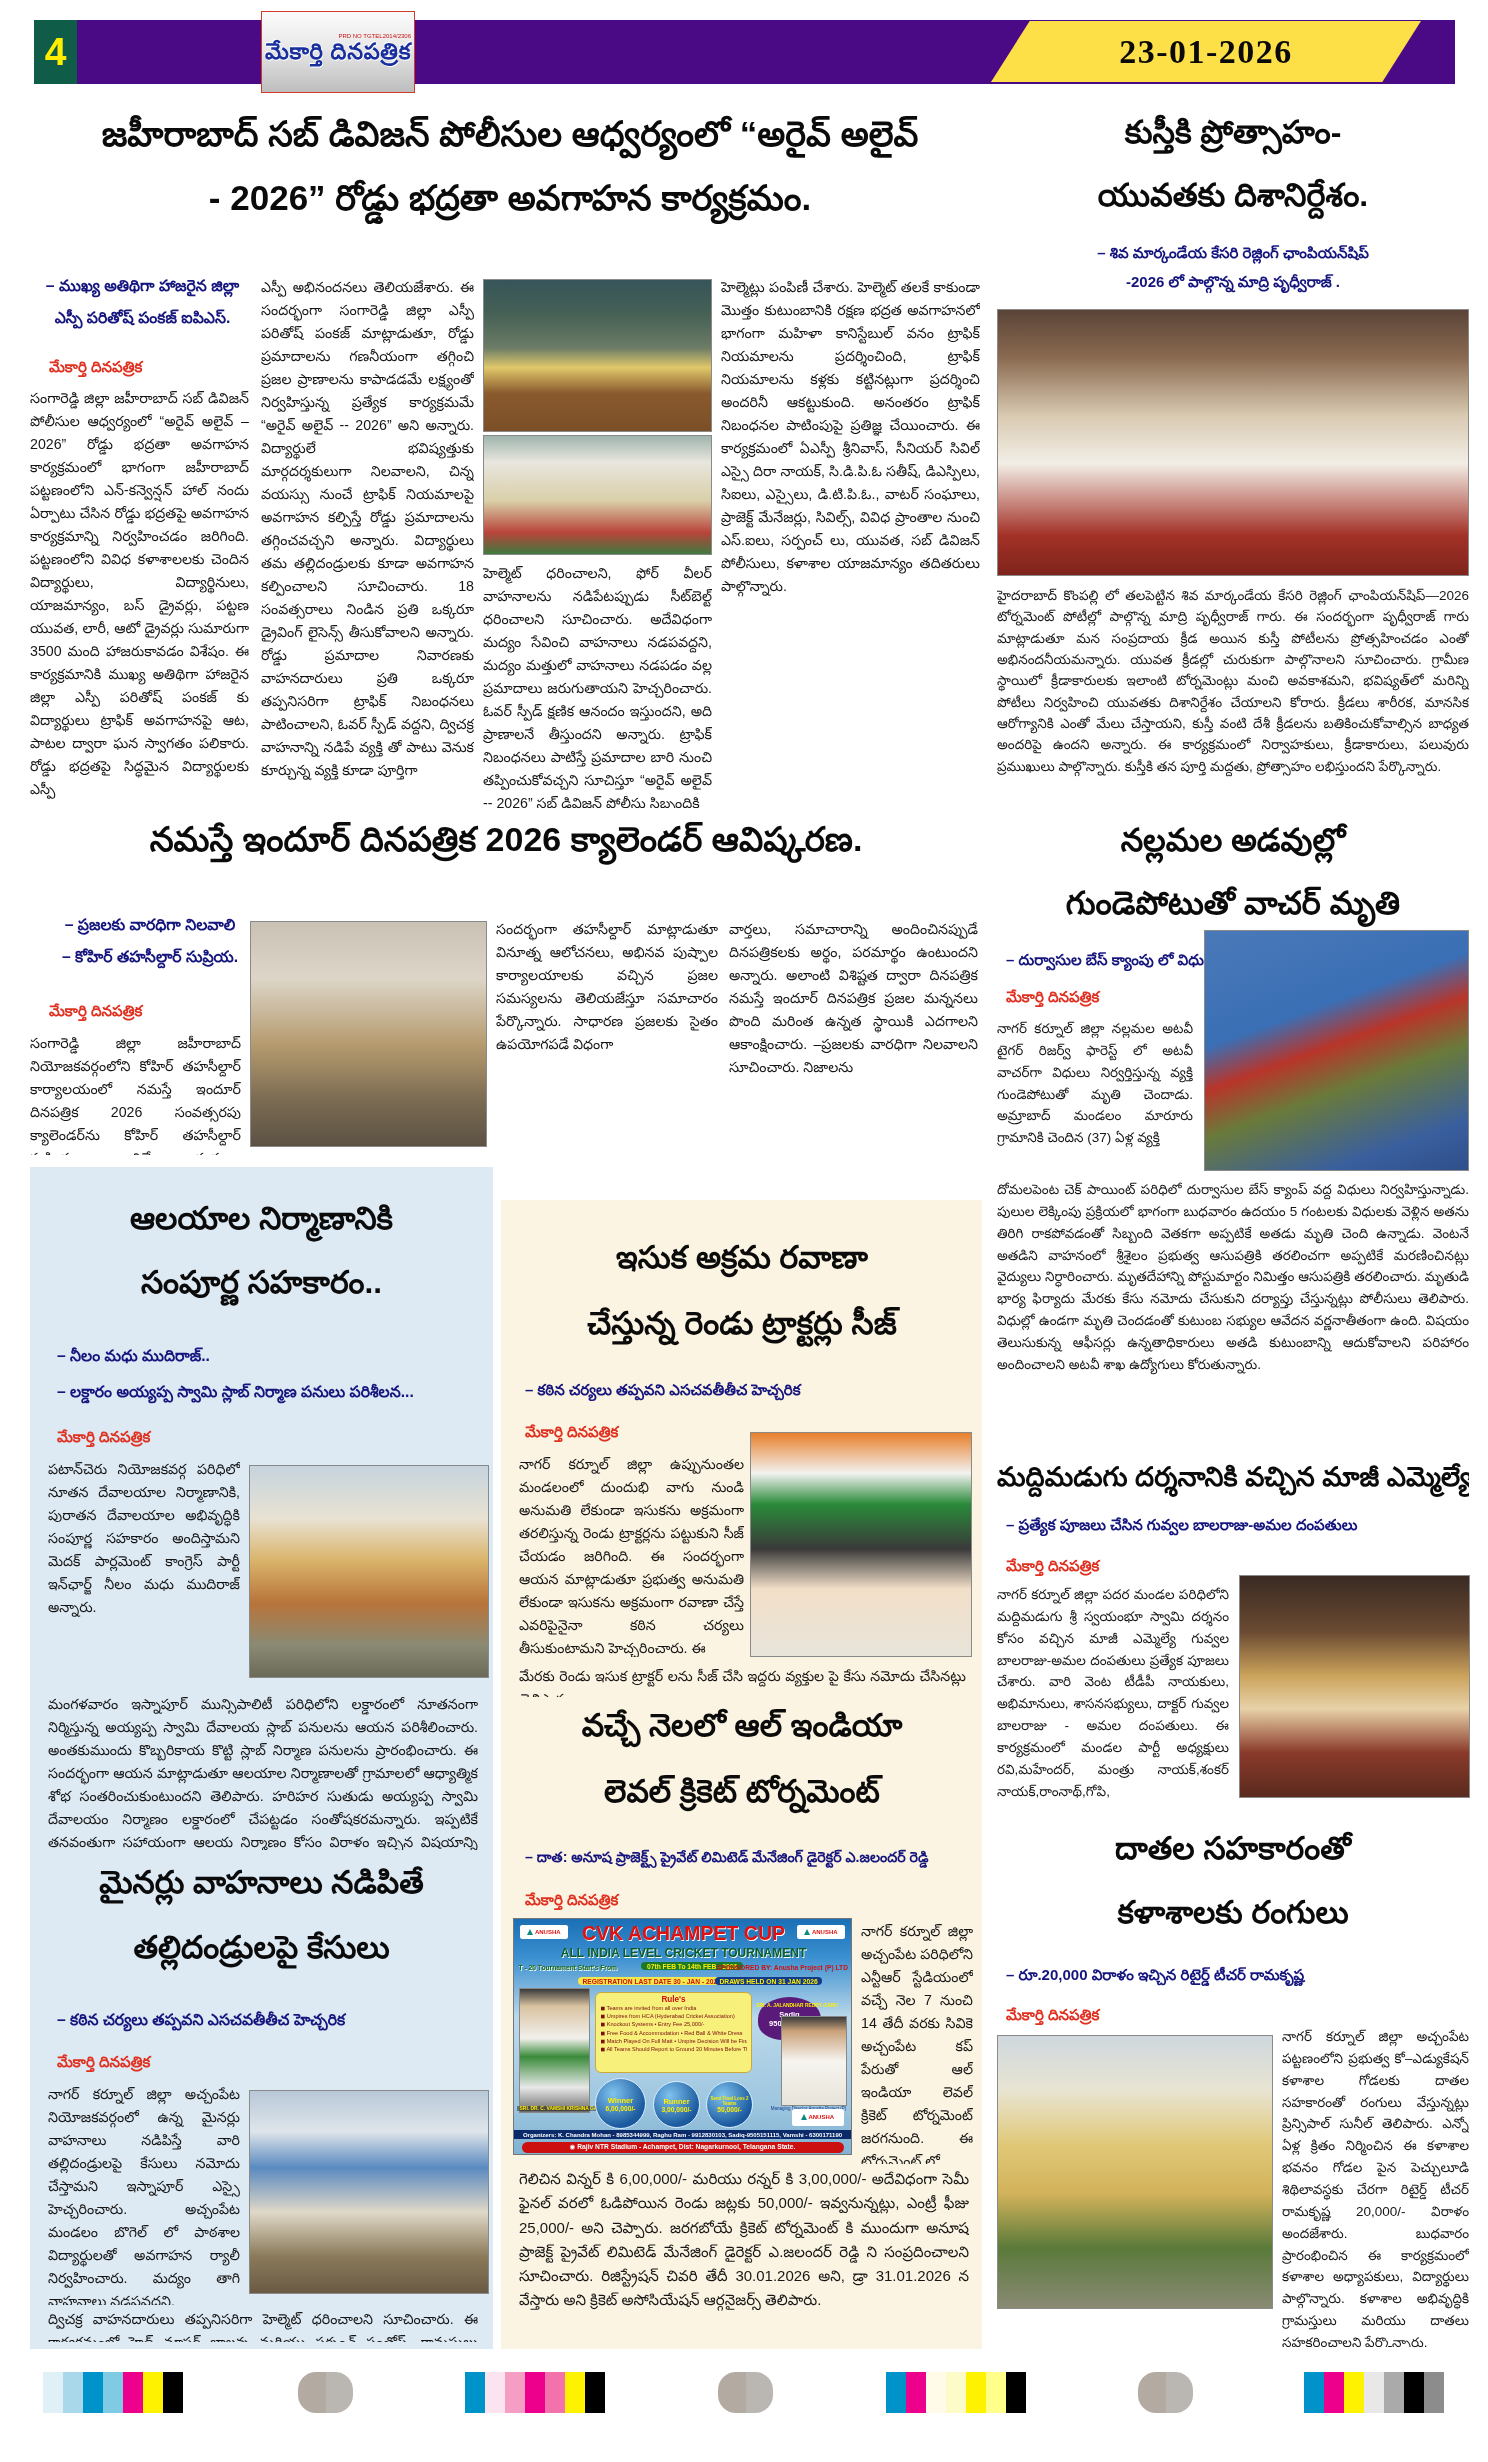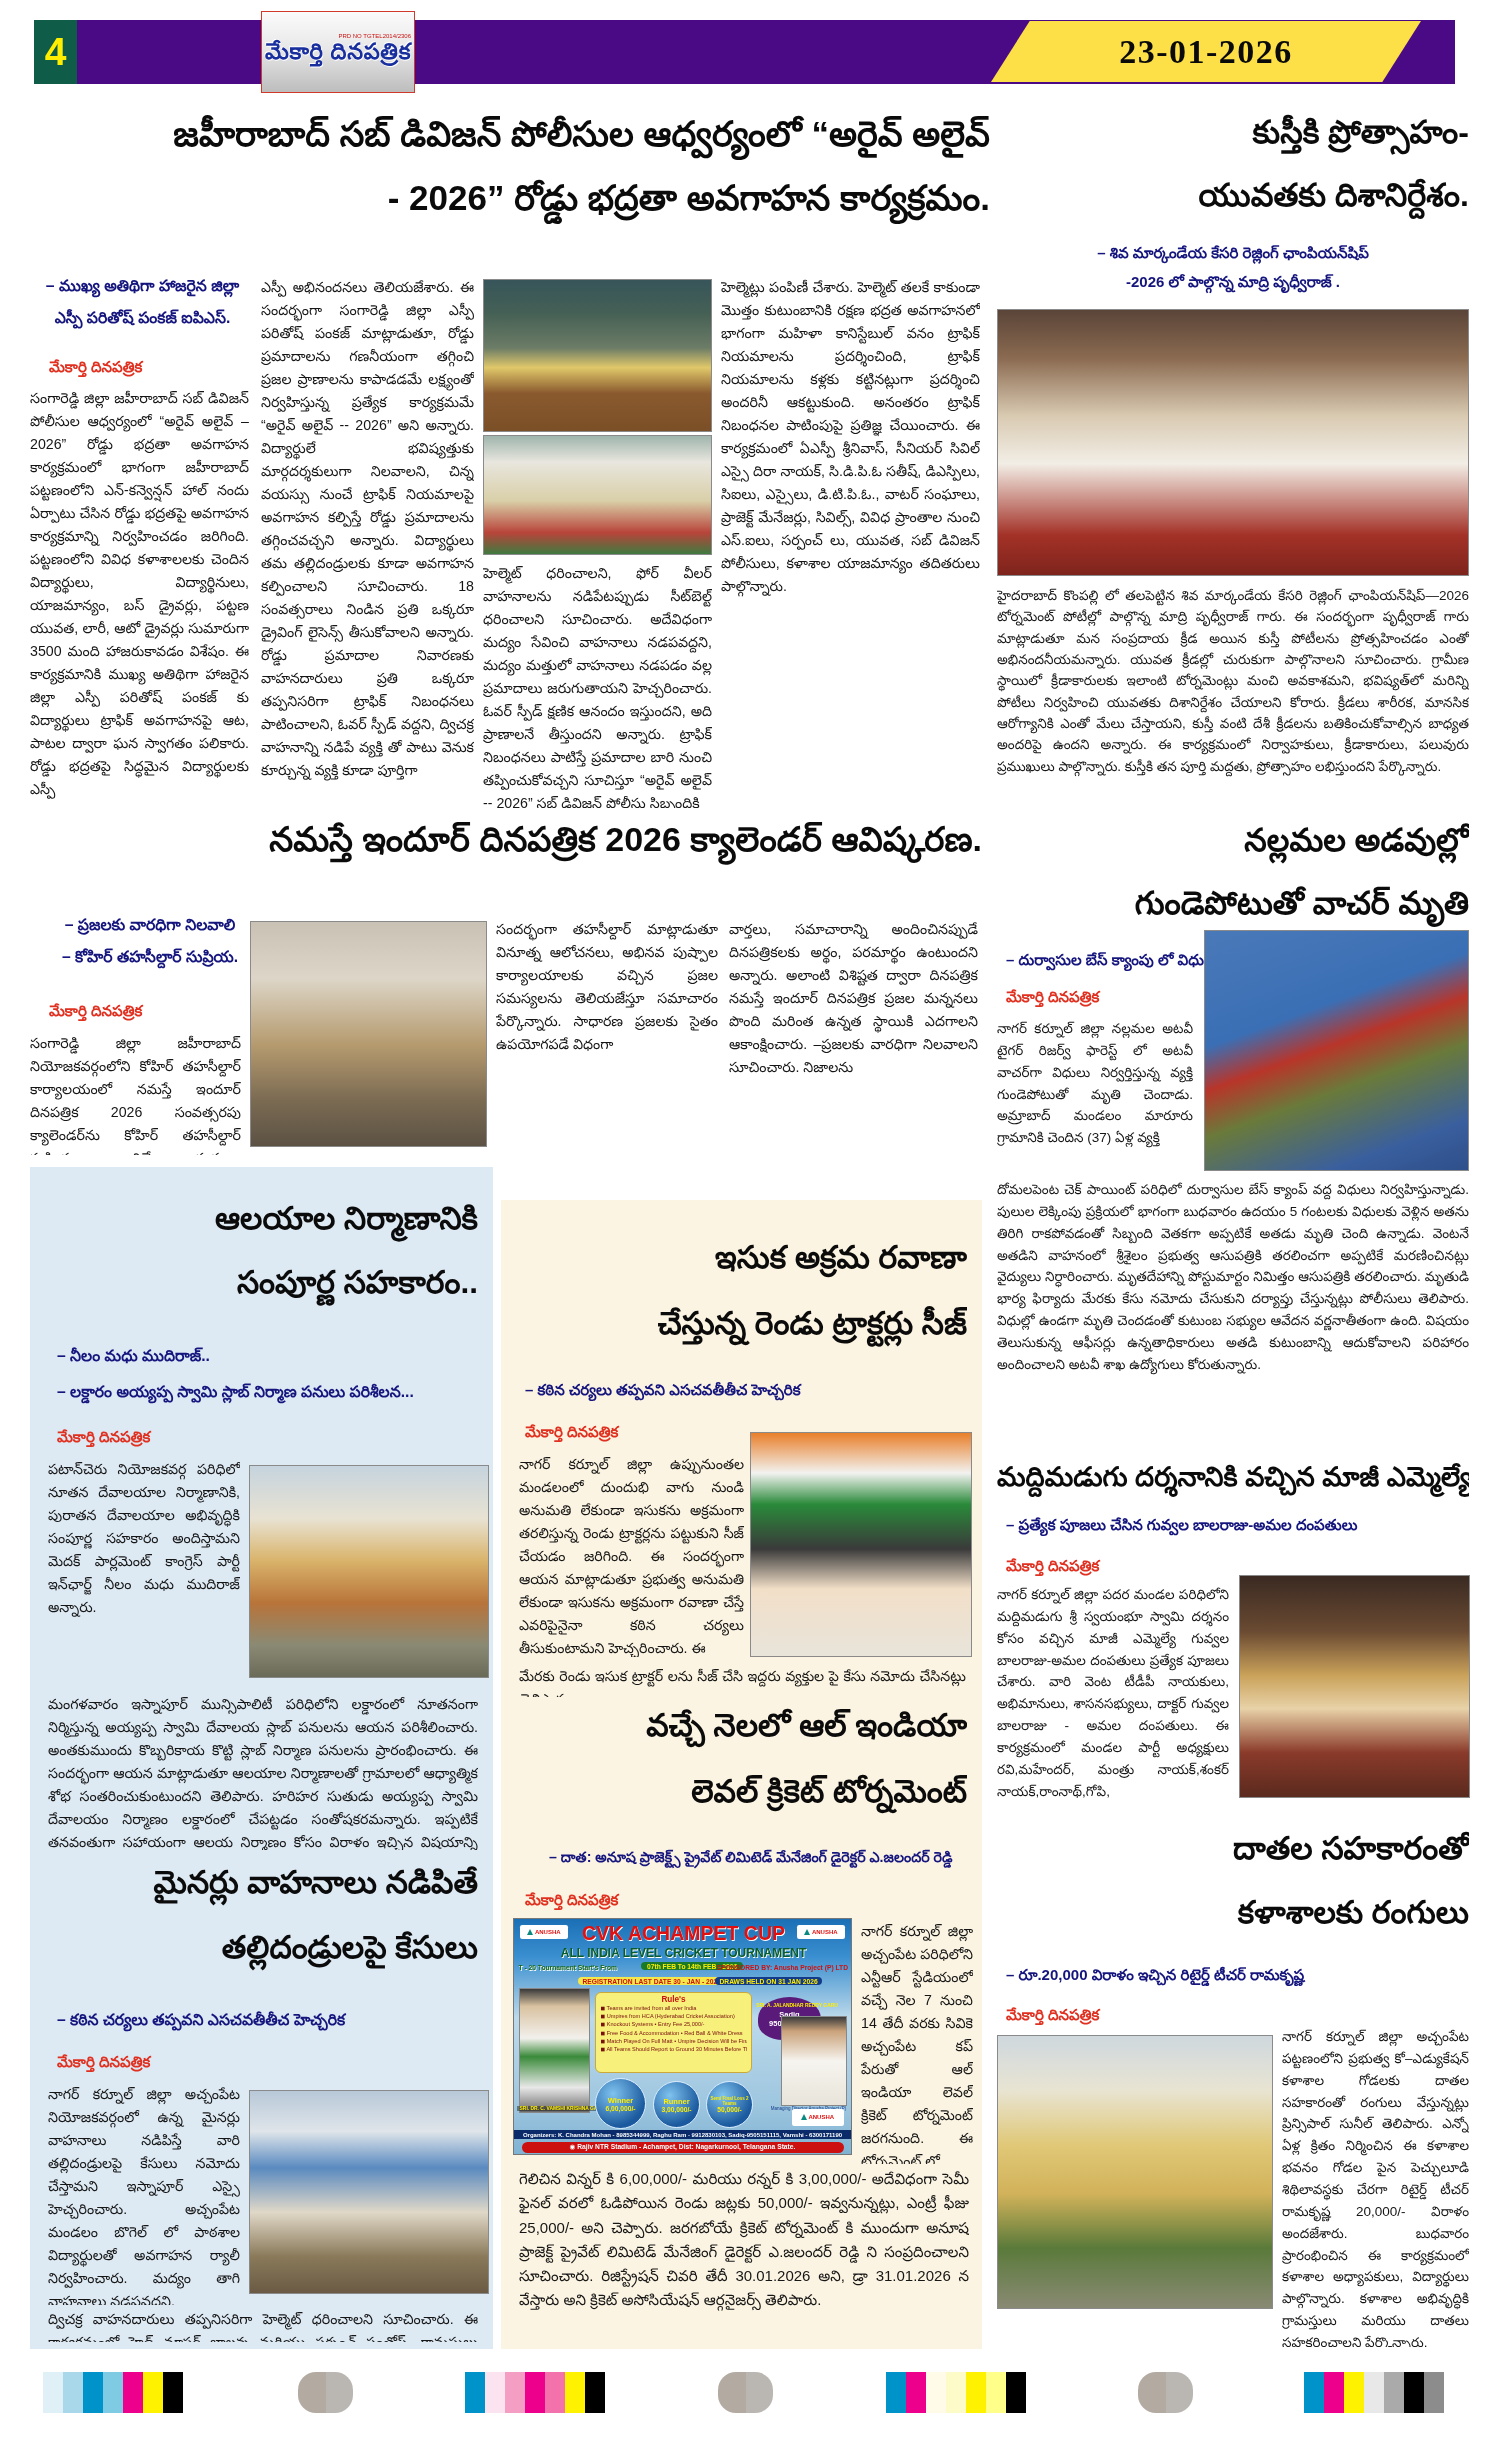--- a/index.html
+++ b/index.html
@@ -9,21 +9,21 @@
   
   .header-bar{left:34px;top:19.5px;width:1421px;height:64px;background:#4a0a85;}
   .page-num-box{left:34px;top:19.5px;width:43px;height:64px;background:#0f5c49;display:flex;align-items:center;justify-content:center;}
   .page-num{color:#ffee00;font-size:39px;font-weight:bold;}
   .logo-box{left:261px;top:10.5px;width:154px;height:82px;background:linear-gradient(180deg,#fbfbfb 0%,#e8e8e8 45%,#bdbdbd 100%);border:1.5px solid #d03a2a;box-sizing:border-box;display:flex;align-items:center;justify-content:center;flex-direction:column;}
   .logo-prd{font-size:6px;color:#cc1111;align-self:flex-end;margin-right:3px;}
   .logo-text{color:#1a2f9e;font-size:22.5px;font-weight:bold;text-shadow:0.7px 0.7px 0 #ffffff,-0.7px -0.7px 0 #ffffff;letter-spacing:0.7px;}
   .date-plate{left:991px;top:21px;width:430px;height:61px;background:#fde047;clip-path:polygon(9% 0,100% 0,91% 100%,0 100%);display:flex;align-items:center;justify-content:center;}
   .date-text{font-size:34px;font-weight:bold;color:#0a0a0a;font-family:"Liberation Serif","DejaVu Serif",serif;letter-spacing:1.5px;}
   
-  .hl{font-weight:bold;color:#0b0b0b;text-align:right;white-space:nowrap;overflow:hidden;}
+  .hl{font-weight:bold;color:#0b0b0b;text-align:center;white-space:nowrap;overflow:hidden;}
   .byline{color:#15157e;font-weight:bold;text-align:center;overflow:hidden;}
   .byline-left{color:#15157e;font-weight:bold;text-align:left;overflow:hidden;}
   .dateline{color:#e03020;font-weight:bold;font-size:15px;overflow:hidden;}
   .txt{font-size:14.2px;line-height:1.62;color:#161616;text-align:justify;overflow:hidden;}
   .photo{border:0.7px solid #8a8a8a;box-sizing:border-box;}
   .panel-blue{background:#dde9f3;}
   .panel-cream{background:#fcf4e2;}
   
   .flyer{background:linear-gradient(180deg,#1b6fb5 0%,#3a8fd0 16%,#bcd9ea 42%,#9fc7e0 78%,#7fb2d2 100%);border:0.7px solid #777;box-sizing:border-box;overflow:hidden;}
   .flyer-title{color:#e01010;font-weight:bold;font-size:19.5px;text-align:center;text-shadow:0.7px 0.7px 0 #fff;}
@@ -113,21 +113,21 @@
   <div class="abs panel-cream" style="left:501px;top:1200px;width:481px;height:1149px;"></div>
   <div class="abs hl" style="left:517px;top:1239px;width:450px;font-size:31.5px;">ఇసుక అక్రమ రవాణా</div>
   <div class="abs hl" style="left:517px;top:1305px;width:450px;font-size:31.5px;">చేస్తున్న రెండు ట్రాక్టర్లు సీజ్</div>
   <div class="abs byline-left" style="left:525px;top:1381px;width:435px;font-size:15px;">– కఠిన చర్యలు తప్పవని ఎసచవతీతీచ హెచ్చరిక</div>
   <div class="abs dateline" style="left:525px;top:1423px;width:195px;">మేకార్తి దినపత్రిక</div>
   <div class="abs txt" style="left:519px;top:1453px;width:225px;height:204px;">నాగర్ కర్నూల్ జిల్లా ఉప్పునుంతల మండలంలో దుందుభి వాగు నుండి అనుమతి లేకుండా ఇసుకను అక్రమంగా తరలిస్తున్న రెండు ట్రాక్టర్లను పట్టుకుని సీజ్ చేయడం జరిగింది. ఈ సందర్భంగా ఆయన మాట్లాడుతూ ప్రభుత్వ అనుమతి లేకుండా ఇసుకను అక్రమంగా రవాణా చేస్తే ఎవరిపైనైనా కఠిన చర్యలు తీసుకుంటామని హెచ్చరించారు. ఈ</div>
   <div class="abs photo" style="left:750px;top:1432px;width:222px;height:225px;background:linear-gradient(180deg,#e87f2a 0%,#f2f2f0 18%,#2a8a3a 32%,#3a3a3a 52%,#f2dfc8 70%,#e8e4da 100%);"></div>
   <div class="abs txt" style="left:519px;top:1665px;width:447px;height:31.5px;">మేరకు రెండు ఇసుక ట్రాక్టర్ లను సీజ్ చేసి ఇద్దరు వ్యక్తుల పై కేసు నమోదు చేసినట్లు తెలిపారు.</div>
   <div class="abs hl" style="left:517px;top:1707px;width:450px;font-size:31.5px;">వచ్చే నెలలో ఆల్ ఇండియా</div>
   <div class="abs hl" style="left:517px;top:1773px;width:450px;font-size:31.5px;">లెవల్ క్రికెట్ టోర్నమెంట్</div>
-  <div class="abs byline-left" style="left:525px;top:1849px;width:442px;font-size:14.2px;margin-left:24px;">– దాత: అనూష ప్రాజెక్ట్స్ ప్రైవేట్ లిమిటెడ్ మేనేజింగ్ డైరెక్టర్ ఎ.జలందర్ రెడ్డి</div>
+  <div class="abs byline-left" style="left:525px;top:1849px;width:442px;font-size:14.2px;">– దాత: అనూష ప్రాజెక్ట్స్ ప్రైవేట్ లిమిటెడ్ మేనేజింగ్ డైరెక్టర్ ఎ.జలందర్ రెడ్డి</div>
   <div class="abs dateline" style="left:525px;top:1891px;width:195px;">మేకార్తి దినపత్రిక</div>
 
   <div class="abs flyer" style="left:513px;top:1918px;width:339px;height:237px;">
     <div class="abs anusha-box" style="left:6px;top:6px;width:48px;height:13.5px;">
       <span class="anusha-tri"></span>
       <span class="anusha-word">ANUSHA</span>
     </div>
     <div class="abs anusha-box" style="right:6px;top:6px;width:48px;height:13.5px;">
       <span class="anusha-tri"></span>
       <span class="anusha-word">ANUSHA</span>

